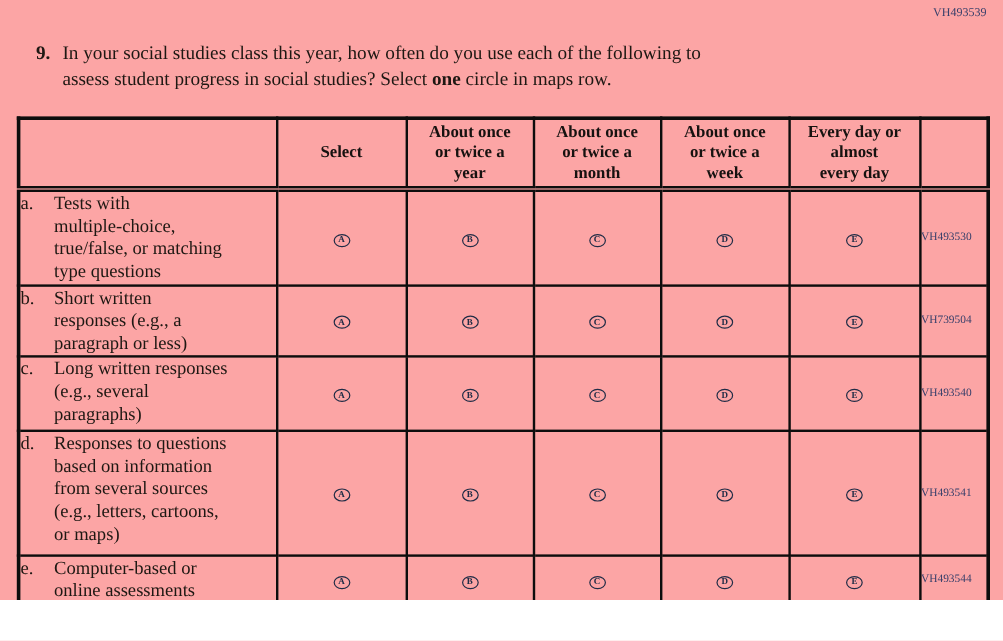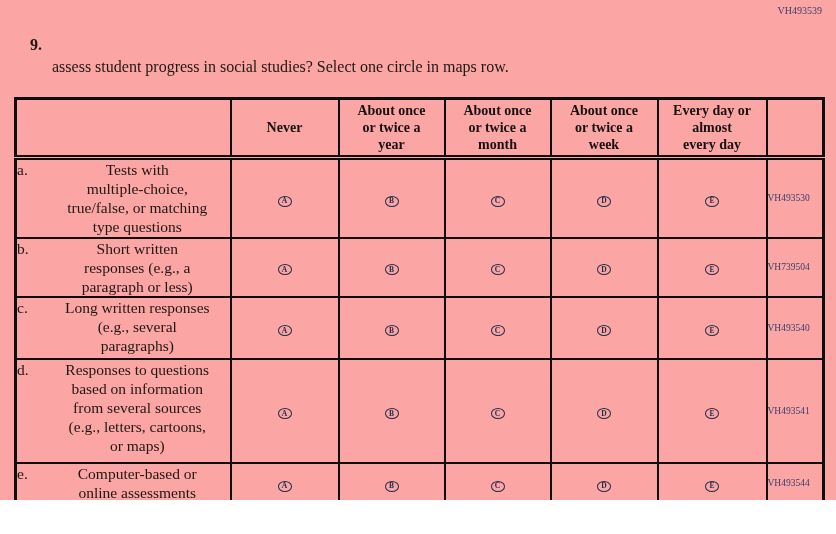--- a/index.html
+++ b/index.html
@@ -31,21 +31,21 @@
     display: flex;
     font-size: 16px;
     line-height: 22px;
   }
   .q-number {
     font-weight: 700;
     width: 22px;
     flex: 0 0 22px;
   }
   .q-text { width: 690px; }
-  .q-bold { font-weight: 400; }
+  .q-bold { font-weight: 700; }
 
   
   .table-wrap {
     position: absolute;
     left: 14px;
     top: 97px;
     width: 808px;
   }
   table.grid {
     border-collapse: collapse;
@@ -76,21 +76,21 @@
   tbody tr:nth-child(5) { height: 42px; }
 
   td.label-cell {
     vertical-align: top;
     padding: 2px 2px 2px 5px;
     font-size: 15.5px;
     line-height: 19px;
   }
   .label-flex { display: flex; }
   .row-letter { flex: 0 0 28px; }
-  .label-lines { flex: 1 1 auto; text-align: center; }
+  .label-lines { flex: 1 1 auto; }
 
   td.opt-cell { text-align: center; vertical-align: middle; }
   .circle {
     display: inline-flex;
     width: 14px;
     height: 11px;
     border: 1.4px solid #202c46;
     border-radius: 50%;
     align-items: center;
     justify-content: center;
@@ -130,40 +130,40 @@
 </style>
 </head>
 <body>
 
 <div class="page">
 
   <div class="form-code">VH493539</div>
 
   <div class="question">
     <div class="q-number">9.</div>
-    <div class="q-text"><br>
+    <div class="q-text"><span>In your social studies class this year, how often do you use each of the following to</span><br>
       <span>assess student progress in social studies? Select </span><span class="q-bold">one</span><span> circle in maps row.</span>
     </div>
   </div>
 
   <div class="table-wrap">
     <table class="grid">
       <colgroup>
         <col style="width:215px">
           <col style="width:108px">
           <col style="width:106px">
         <col style="width:106px">
           <col style="width:107px">
           <col style="width:109px">
         <col style="width:57px">
       </colgroup>
       <thead>
         <tr>
           <th></th>
-          <th>Never</th>
+          <th>Select</th>
           <th>About once<br>or twice a<br>year</th>
           <th>About once<br>or twice a<br>month</th>
           <th>About once<br>or twice a<br>week</th>
           <th>Every day or<br>almost<br>every day</th>
           <th></th>
         </tr>
       </thead>
       <tbody>
         <tr>
           <td class="label-cell">

